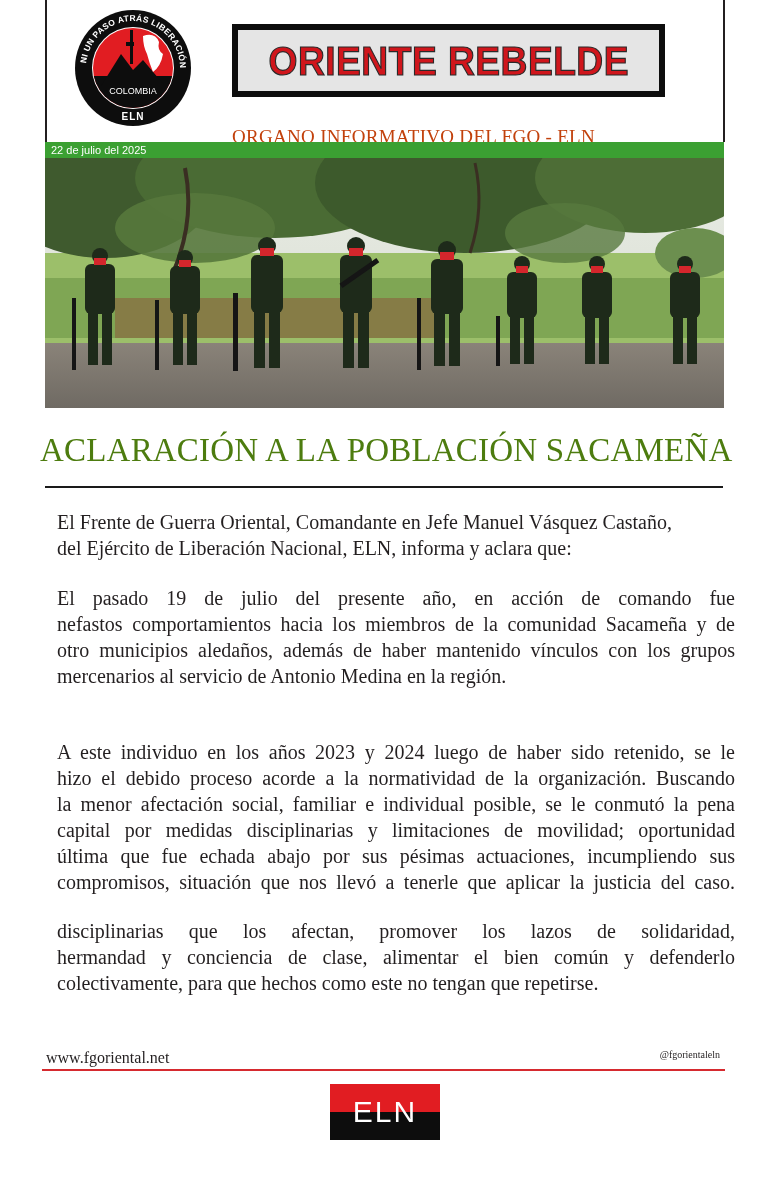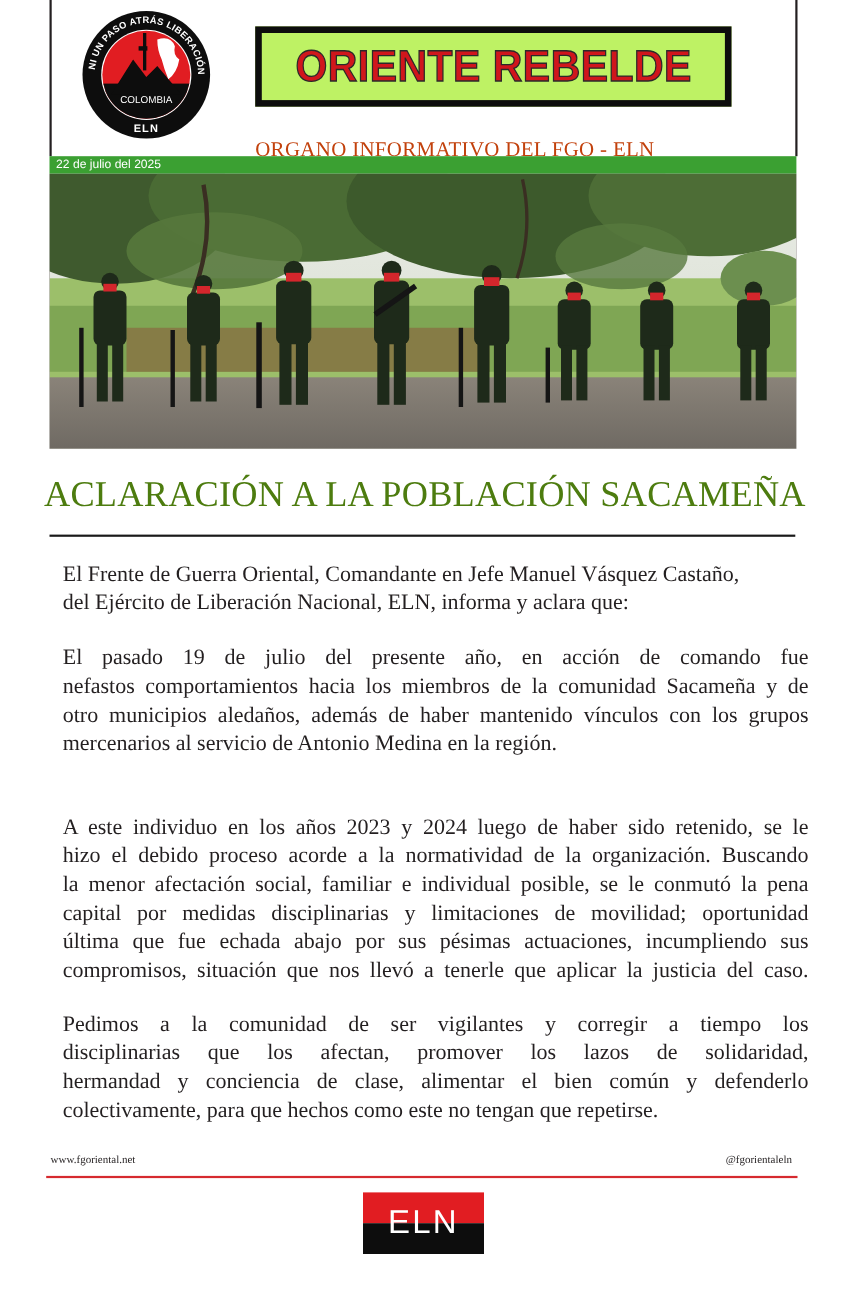--- a/index.html
+++ b/index.html
@@ -6,21 +6,21 @@
   body { width: 768px; height: 1187px; position: relative; overflow: hidden; font-family: "Liberation Serif", serif; color: #231f20; }
   .abs { position: absolute; }
 
   
   .frame { left: 45px; top: 0; width: 676px; height: 142px; border-left: 2px solid #231f20; border-right: 2px solid #231f20; background: #fff; }
 
   
   .seal { left: 73px; top: 8px; width: 120px; height: 120px; }
 
   
-  .mast-box { left: 232px; top: 24px; width: 433px; height: 73px; border: 6px solid #0d0d0d; box-sizing: border-box; background: #bef264; display: flex; align-items: center; justify-content: center; }
+  .mast-box { left: 232px; top: 24px; width: 433px; height: 73px; border: 6px solid #0d0d0d; box-sizing: border-box; background: #e5e5e5; display: flex; align-items: center; justify-content: center; }
   .mast-text { font-family: "Liberation Sans", sans-serif; font-weight: 700; font-size: 40px; color: #d0161c; letter-spacing: 0.5px; transform: scaleX(0.93); -webkit-text-stroke: 1.2px #2a2a2a; white-space: nowrap; line-height: 1; }
   .subtitle { left: 232px; top: 110px; width: 433px; text-align: left; font-size: 19px; letter-spacing: 0.3px; color: #c2410c; white-space: nowrap; margin-top: 16px; }
 
   
   .greenbar { left: 45px; top: 142px; width: 679px; height: 16px; background: #3ba032; }
   .date { left: 51px; top: 143px; font-family: "Liberation Sans", sans-serif; font-size: 11px; color: #ffffff; line-height: 14px; }
 
   
   .photo { left: 45px; top: 158px; width: 679px; height: 250px; overflow: hidden; background: #7a7670; }
 
@@ -31,21 +31,21 @@
   
   .body-text { left: 57px; width: 678px; font-size: 20px; line-height: 26px; color: #231f20; }
   .p0 { top: 509px; text-align: left; }
   .p1 { top: 585px; text-align: justify; }
   .p2 { top: 739px; text-align: justify; }
   .p3 { top: 918px; text-align: justify; }
   .line { display: block; white-space: nowrap; }
   .just { display: block; text-align: justify; text-align-last: justify; white-space: normal; }
 
   
-  .foot-left { left: 46px; top: 1049px; font-size: 10px; color: #231f20; }
+  .foot-left { left: 46px; top: 1049px; font-size: 16px; color: #231f20; }
   .foot-right { left: 610px; top: 1049px; width: 110px; text-align: right; font-size: 10px; color: #231f20; }
   .foot-rule { left: 42px; top: 1069px; width: 683px; height: 2px; background: #d62a2f; }
 
   .eln-logo { left: 330px; top: 1084px; width: 110px; height: 56px; }
   .eln-top { position: absolute; left: 0; top: 0; width: 100%; height: 50%; background: #e11d22; }
   .eln-bot { position: absolute; left: 0; top: 50%; width: 100%; height: 50%; background: #0d0d0d; }
   .eln-text { position: absolute; left: 0; top: 0; width: 100%; height: 100%; display: flex; align-items: center; justify-content: center; font-family: "Liberation Sans", sans-serif; font-size: 30px; color: #ffffff; letter-spacing: 2px; }
 </style>
 </head>
 <body>
@@ -199,21 +199,20 @@
 <div class="abs body-text p2">
   <span class="just">A este individuo en los años 2023 y 2024 luego de haber sido retenido, se le</span>
   <span class="just">hizo el debido proceso acorde a la normatividad de la organización. Buscando</span>
   <span class="just">la menor afectación social, familiar e individual posible, se le conmutó la pena</span>
   <span class="just">capital por medidas disciplinarias y limitaciones de movilidad; oportunidad</span>
   <span class="just">última que fue echada abajo por sus pésimas actuaciones, incumpliendo sus</span>
   <span class="just">compromisos, situación que nos llevó a tenerle que aplicar la justicia del caso.</span>
 </div>
 
 <div class="abs body-text p3">
-  <span class="just">Pedimos a la comunidad de ser vigilantes y corregir a tiempo los</span>
   <span class="just">disciplinarias que los afectan, promover los lazos de solidaridad,</span>
   <span class="just">hermandad y conciencia de clase, alimentar el bien común y defenderlo</span>
   <span class="line">colectivamente, para que hechos como este no tengan que repetirse.</span>
 </div>
 
 <div class="abs foot-left">www.fgoriental.net</div>
 <div class="abs foot-right">@fgorientaleln</div>
 <div class="abs foot-rule"></div>
 
 <div class="abs eln-logo">

